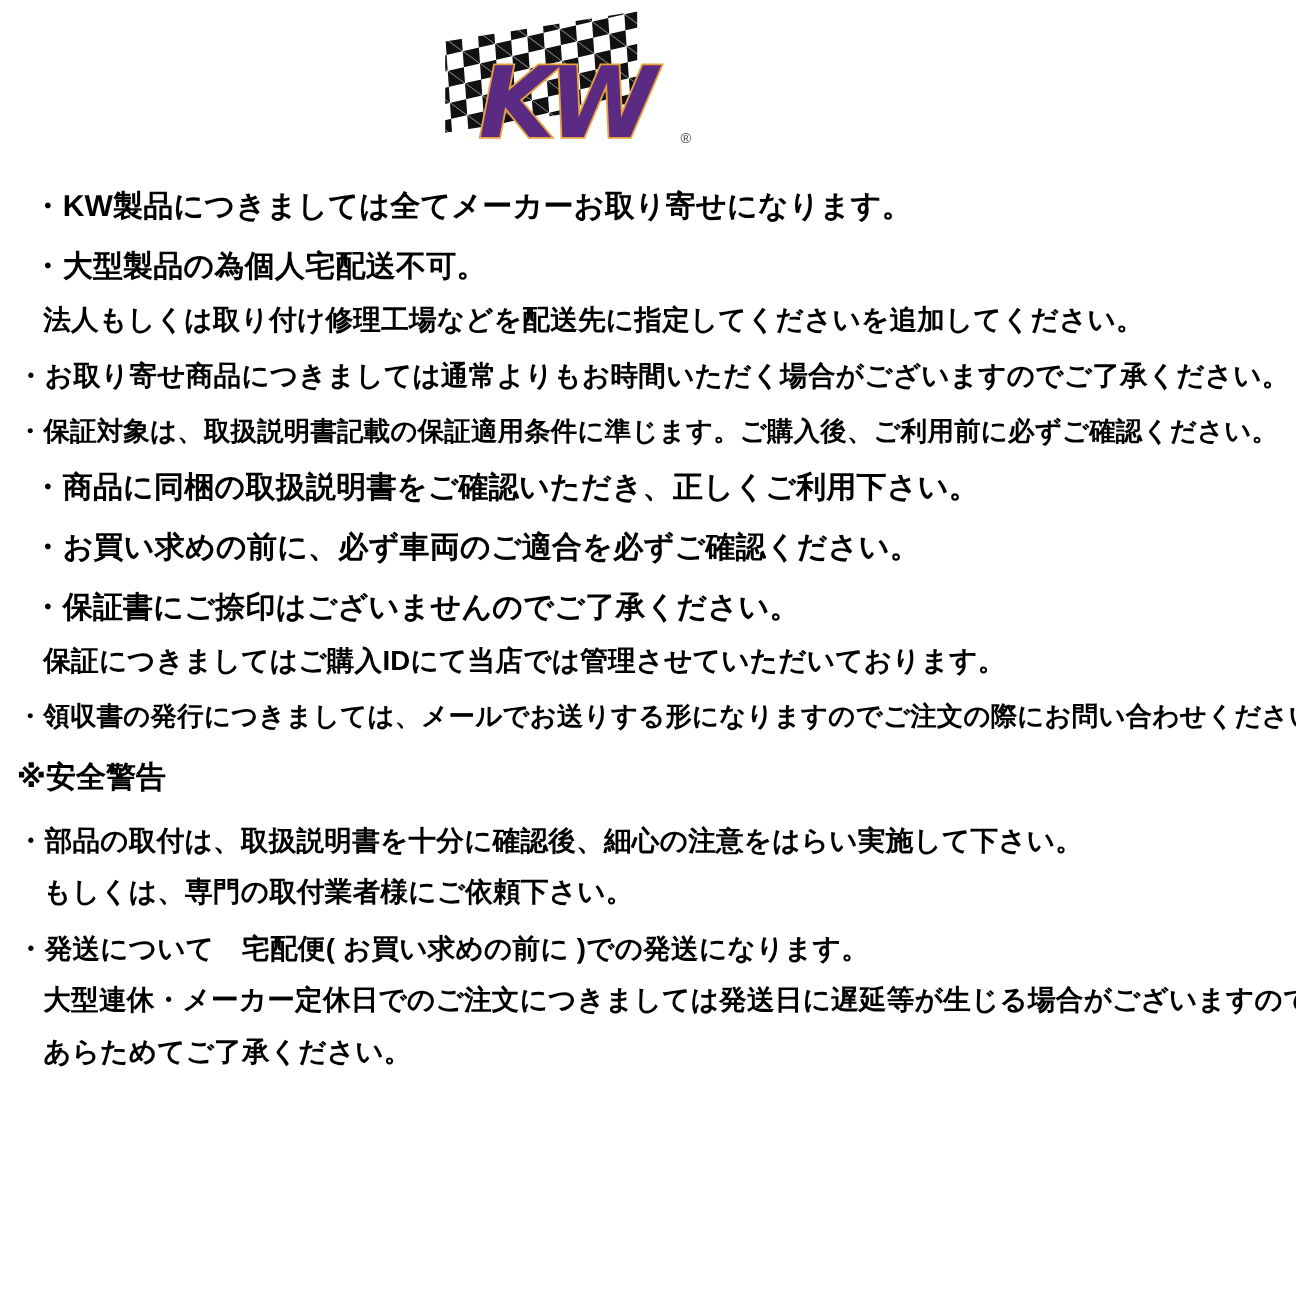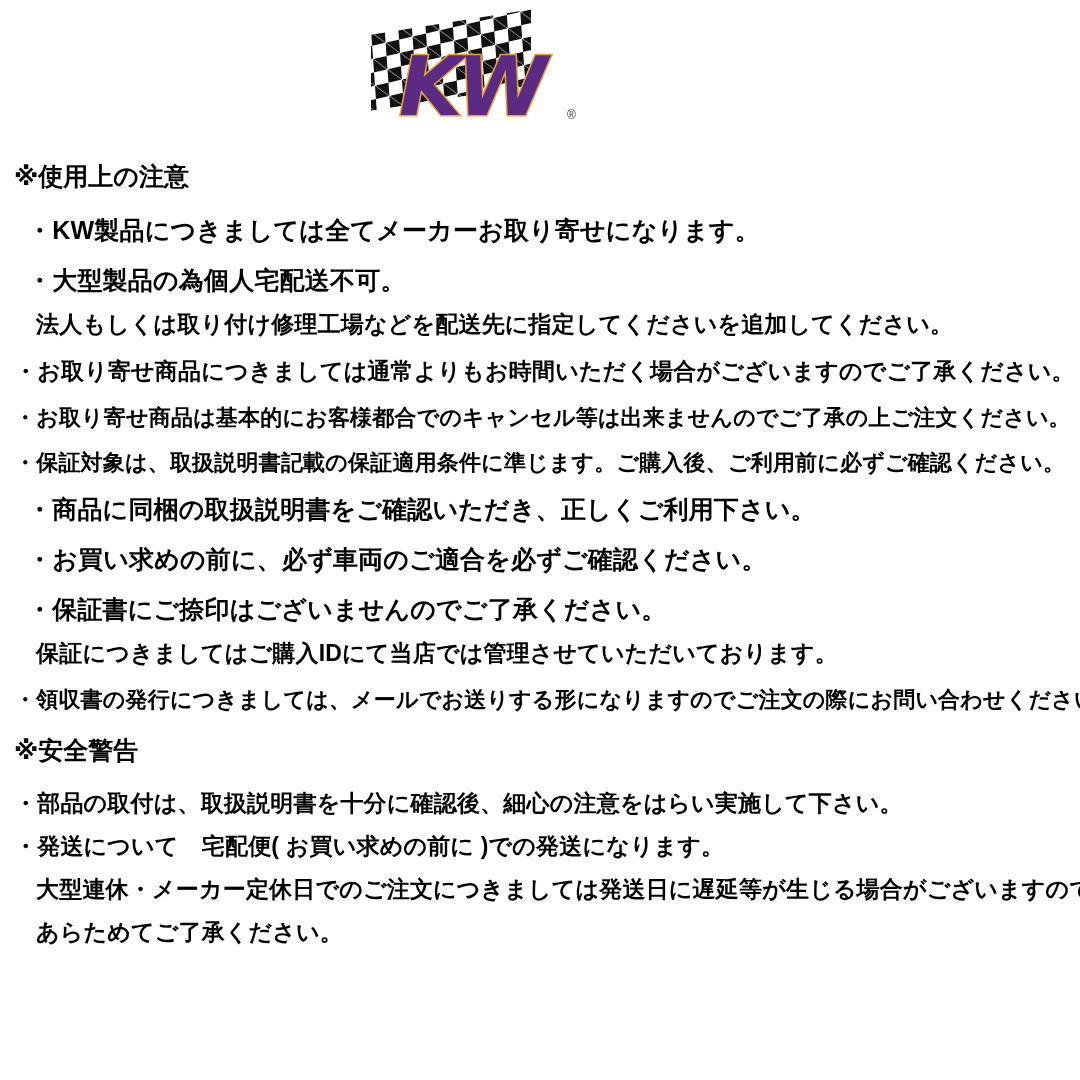--- a/index.html
+++ b/index.html
@@ -125,35 +125,34 @@
       <div class="flag">
         <div class="checks"></div>
       </div>
       <div class="kw-text">KW</div>
       <div class="kw-reg">®</div>
     </div>
   </div>
 
   <div class="body-text">
 
-    <div class="section-head">※使用上の注意</div>
 
     <div class="line l-normal">・KW製品につきましては全てメーカーお取り寄せになります。</div>
     <div class="line l-normal tight">・大型製品の為個人宅配送不可。</div>
     <div class="line l-small indent">法人もしくは取り付け修理工場などを配送先に指定してくださいを追加してください。</div>
     <div class="line l-small">・お取り寄せ商品につきましては通常よりもお時間いただく場合がございますのでご了承ください。</div>
-    <div class="line l-xsmall">・お取り寄せ商品は基本的にお客様都合でのキャンセル等は出来ませんのでご了承の上ご注文ください。</div>
     <div class="line l-xsmall">・保証対象は、取扱説明書記載の保証適用条件に準じます。ご購入後、ご利用前に必ずご確認ください。</div>
     <div class="line l-normal">・商品に同梱の取扱説明書をご確認いただき、正しくご利用下さい。</div>
     <div class="line l-normal">・お買い求めの前に、必ず車両のご適合を必ずご確認ください。</div>
     <div class="line l-normal tight">・保証書にご捺印はございませんのでご了承ください。</div>
     <div class="line l-small indent">保証につきましてはご購入IDにて当店では管理させていただいております。</div>
     <div class="line l-xsmall">・領収書の発行につきましては、メールでお送りする形になりますのでご注文の際にお問い合わせください。</div>
 
     <div class="section-head">※安全警告</div>
 
     <div class="line l-small tight">・部品の取付は、取扱説明書を十分に確認後、細心の注意をはらい実施して下さい。</div>
+    <div class="line l-small indent">もしくは、専門の取付業者様にご依頼下さい。</div>
     <div class="line l-small tight">・発送について　宅配便( お買い求めの前に )での発送になります。</div>
     <div class="line l-small indent tight">大型連休・メーカー定休日でのご注文につきましては発送日に遅延等が生じる場合がございますので</div>
     <div class="line l-small indent">あらためてご了承ください。</div>
 
   </div>
 </div>
 
 </body></html>

